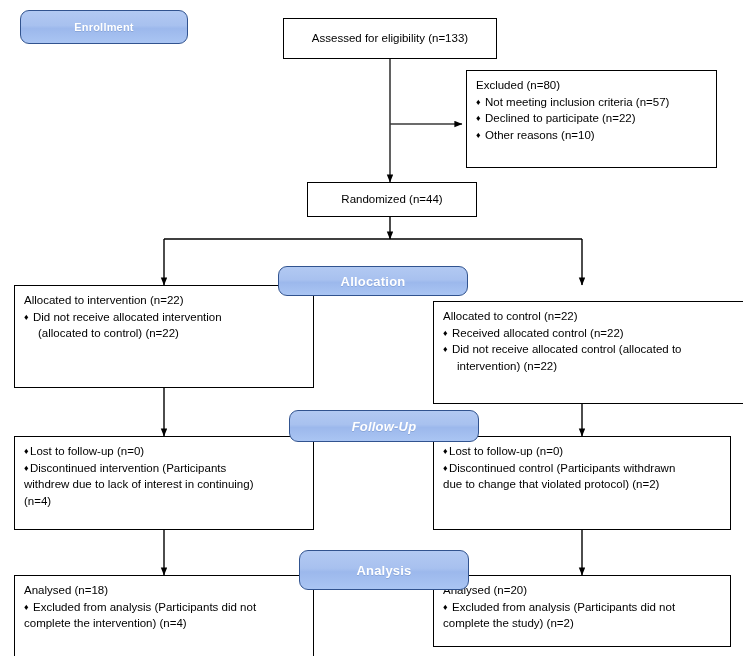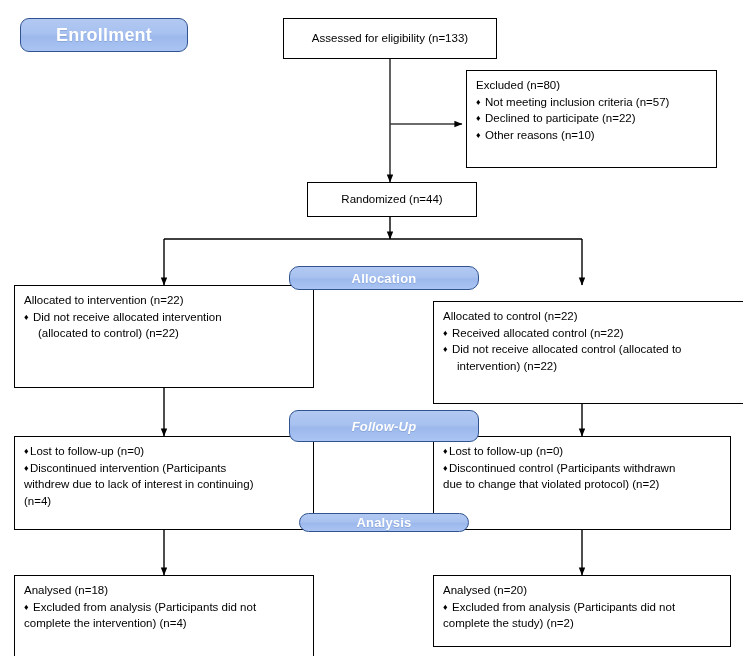--- a/index.html
+++ b/index.html
@@ -68,22 +68,21 @@
     font-size: 13px;
     text-align: center;
     display: flex;
     align-items: center;
     justify-content: center;
     letter-spacing: 0.2px;
     text-shadow: 0 1px 0 rgba(120,150,200,0.55);
     z-index: 5;
   }
   .stage-badge.enrollment {
-    font-size: 18px;
-    margin-top: 8px;
+    font-size: 11px;
   }
 </style>
 </head>
 <body>
 
 <div id="diagram">
 
   <svg class="connectors" viewBox="0 0 743 656" xmlns="http://www.w3.org/2000/svg">
     <defs>
       <marker id="arrowhead" markerWidth="9" markerHeight="9" refX="7.6" refY="3.2" orient="auto" markerUnits="userSpaceOnUse">
@@ -102,25 +101,25 @@
 
     <line x1="164" y1="388" x2="164" y2="436" stroke="#000000" stroke-width="1.4" marker-end="url(#arrowhead)"></line>
     <line x1="582" y1="388" x2="582" y2="436" stroke="#000000" stroke-width="1.4" marker-end="url(#arrowhead)"></line>
 
     <line x1="164" y1="530" x2="164" y2="575" stroke="#000000" stroke-width="1.4" marker-end="url(#arrowhead)"></line>
     <line x1="582" y1="530" x2="582" y2="575" stroke="#000000" stroke-width="1.4" marker-end="url(#arrowhead)"></line>
   </svg>
 
   <div class="stage-badge enrollment" style="left:20px; top:10px; width:168px; height:34px;">Enrollment</div>
 
-  <div class="stage-badge" style="left:289px; top:266px; width:190px; height:24px;border-radius:10px;">Allocation</div>
+  <div class="stage-badge" style="left:278px; top:266px; width:190px; height:30px;">Allocation</div>
 
   <div class="stage-badge" style="left:289px; top:410px; width:190px; height:32px;font-style:italic;">Follow-Up</div>
 
-  <div class="stage-badge" style="left:299px; top:513px; width:170px; height:19px;border-radius:11px;">Analysis</div>
+  <div class="stage-badge" style="left:299px; top:550px; width:170px; height:40px;">Analysis</div>
 
   <div class="node" style="left:283px; top:18px; width:214px; height:41px; display:flex; align-items:center; justify-content:center;">
     <span class="line">Assessed for eligibility (n=133)</span>
   </div>
 
   <div class="node" style="left:466px; top:70px; width:251px; height:98px;">
     <span class="line">Excluded (n=80)</span>
     <span class="bullet-line">
       <span class="bullet">♦</span><span>Not meeting inclusion criteria (n=57)</span>
     </span>

